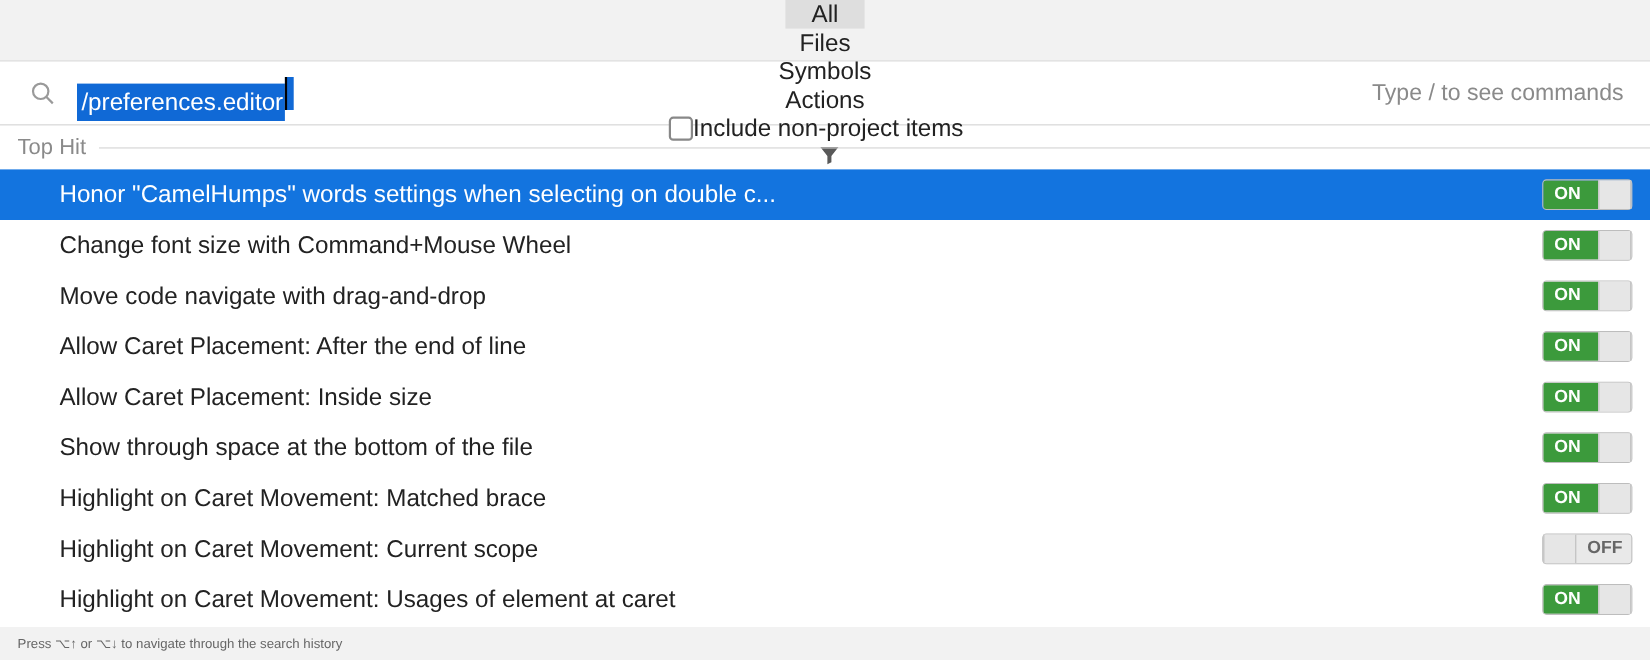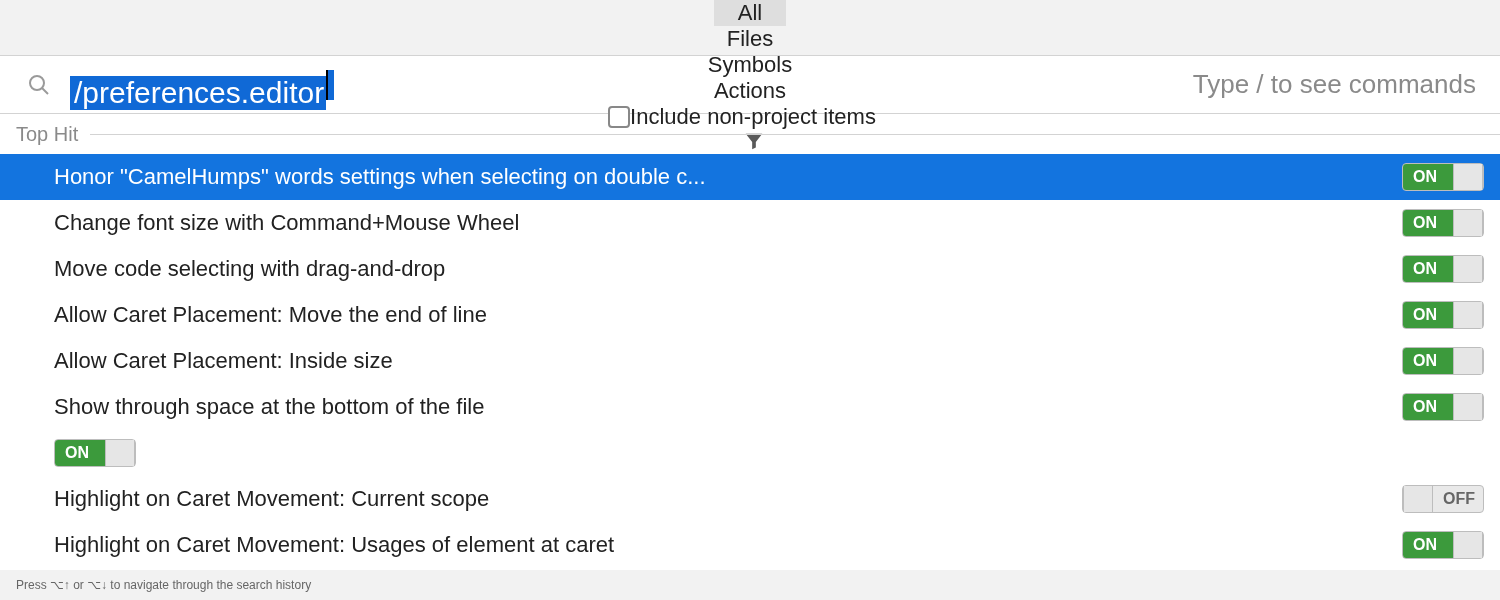--- a/index.html
+++ b/index.html
@@ -70,38 +70,38 @@
   justify-content: center;
   width: 30px;
   height: 30px;
   margin-right: 16px;
 }
 .query-wrap {
   display: inline-flex;
   align-items: center;
 }
 .query-text {
-  font-size: 30px;
+  font-size: 22px;
   font-family: inherit;
   color: #fff;
   background: #1069d6;
   padding: 2px 2px 2px 4px;
   line-height: 30px;
   margin-top: 16px;
 }
 .caret-sel {
   display: inline-block;
   width: 8px;
   height: 30px;
   background: #1069d6;
   border-left: 2px solid #000;
 }
 .search-spacer { flex: 1; }
 .hint {
-  font-size: 26px;
+  font-size: 21px;
   color: #8a8a8a;
 }
 .section-header {
   display: flex;
   align-items: center;
   height: 40px;
   padding: 0 0 0 16px;
 }
 .section-label {
   font-size: 20px;
@@ -236,48 +236,49 @@
       </div>
     </div>
     <div class="row">
       <span class="row-label">Change font size with Command+Mouse Wheel</span>
       <div class="toggle on">
         <span class="toggle-label">ON</span>
         <div class="toggle-knob"></div>
       </div>
     </div>
     <div class="row">
-      <span class="row-label">Move code selecting with drag-and-drop</span>
-      <div class="toggle on">
-        <span class="toggle-label">ON</span>
-        <div class="toggle-knob"></div>
-      </div>
-    </div>
-    <div class="row">
-      <span class="row-label">Allow Caret Placement: Move the end of line</span>
+      <span class="row-label">Move code navigate with drag-and-drop</span>
+      <div class="toggle on">
+        <span class="toggle-label">ON</span>
+        <div class="toggle-knob"></div>
+      </div>
+    </div>
+    <div class="row">
+      <span class="row-label">Allow Caret Placement: After the end of line</span>
       <div class="toggle on">
         <span class="toggle-label">ON</span>
         <div class="toggle-knob"></div>
       </div>
     </div>
     <div class="row">
       <span class="row-label">Allow Caret Placement: Inside size</span>
       <div class="toggle on">
         <span class="toggle-label">ON</span>
         <div class="toggle-knob"></div>
       </div>
     </div>
     <div class="row">
       <span class="row-label">Show through space at the bottom of the file</span>
       <div class="toggle on">
         <span class="toggle-label">ON</span>
         <div class="toggle-knob"></div>
       </div>
     </div>
     <div class="row">
+      <span class="row-label">Highlight on Caret Movement: Matched brace</span>
       <div class="toggle on">
         <span class="toggle-label">ON</span>
         <div class="toggle-knob"></div>
       </div>
     </div>
     <div class="row">
       <span class="row-label">Highlight on Caret Movement: Current scope</span>
       <div class="toggle off">
         <span class="toggle-label">OFF</span>
         <div class="toggle-knob"></div>

